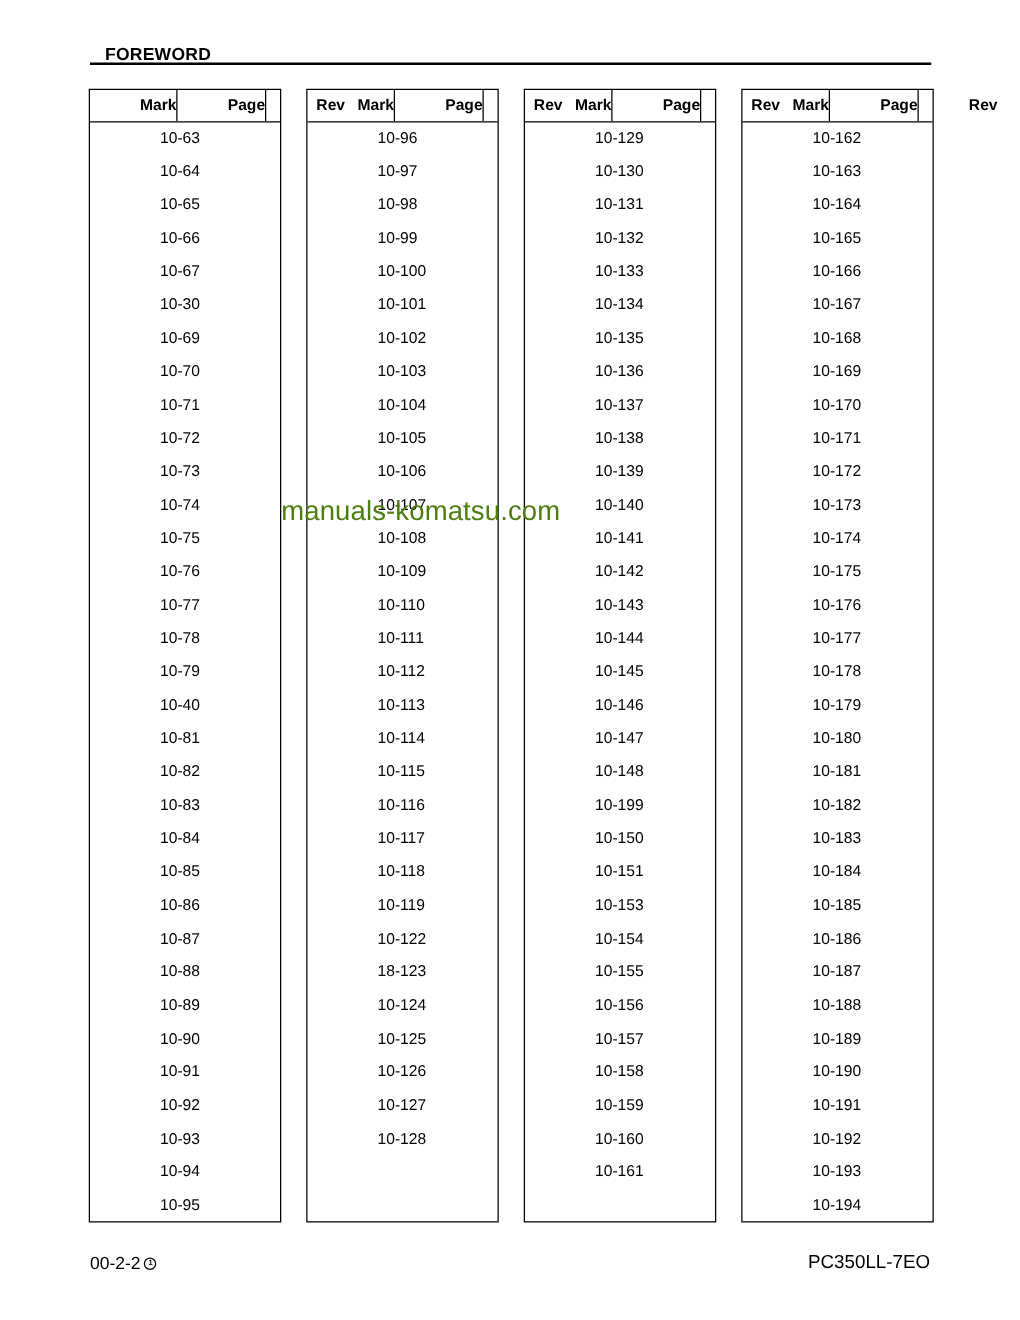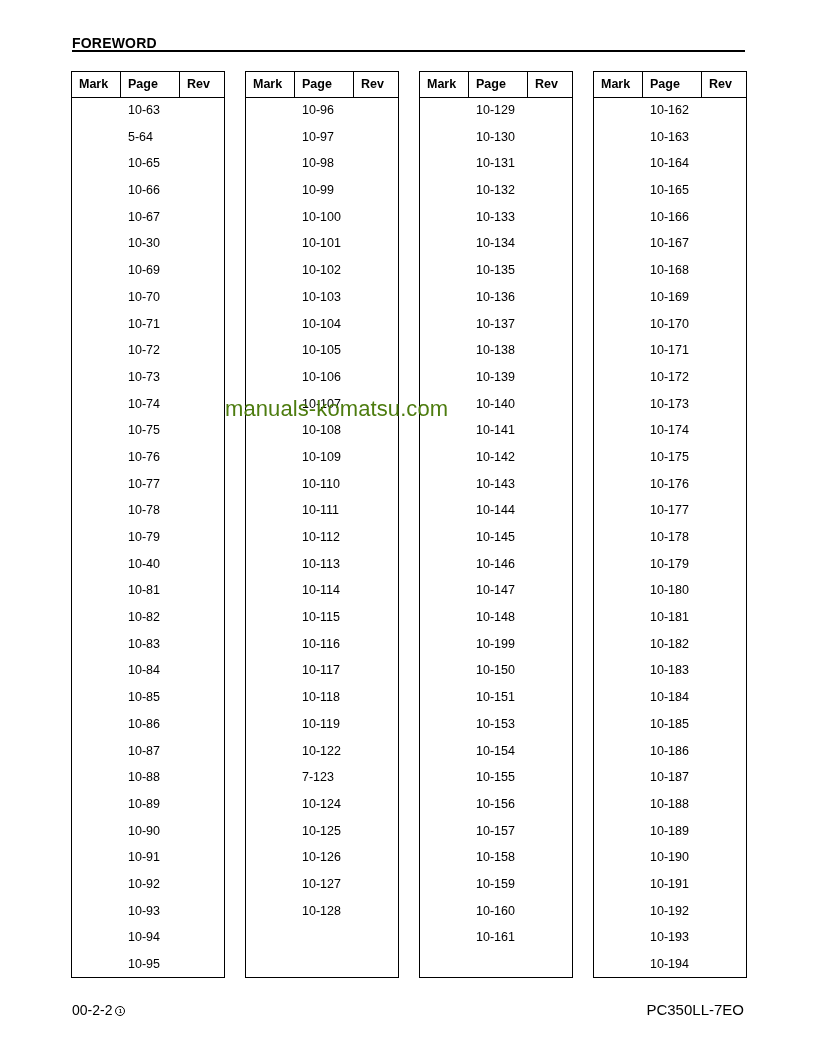--- a/index.html
+++ b/index.html
@@ -1,22 +1,22 @@
 <!DOCTYPE html>
 <html><head>
 <meta charset="utf-8">
 <style>
   html, body { margin: 0; padding: 0; background: #ffffff; }
   body { width: 816px; height: 1056px; position: relative; overflow: hidden;
          font-family: "Liberation Sans", sans-serif; color: #000; }
-  .title { position: absolute; left: 72px; top: 35px; font-size: 14px; font-weight: bold; letter-spacing: 0.2px; }
+  .title { position: absolute; left: 84px; top: 35px; font-size: 14px; font-weight: bold; letter-spacing: 0.2px; }
   .title-rule { position: absolute; left: 72px; top: 50px; width: 673px; height: 2px; background: #000; }
   .tbl { position: absolute; top: 71px; width: 152px; height: 905px; border: 1.5px solid #000; box-sizing: content-box; }
   .hdr { position: absolute; left: 0; top: 0; width: 152px; height: 25px; border-bottom: 1.5px solid #000; display: flex; }
-  .hdr > div { height: 25px; line-height: 25px; font-size: 12.5px; font-weight: bold; padding-left: 7px; box-sizing: border-box; }
+  .hdr > div { height: 25px; line-height: 25px; font-size: 12.5px; font-weight: bold; padding-left: 7px; box-sizing: border-box; margin-left: 33px; }
   .hc-mark { width: 49px; border-right: 1.5px solid #000; }
   .hc-page { width: 59px; border-right: 1.5px solid #000; }
   .hc-rev { width: 44px; }
   .rows { position: absolute; left: 0; top: 27px; width: 152px; }
   .row { height: 26.7px; line-height: 22px; font-size: 12.5px; display: flex; }
   .row .mark { width: 49px; }
   .row .page { width: 59px; padding-left: 7px; box-sizing: border-box; }
   .row .rev { width: 44px; }
   .watermark { position: absolute; left: 225px; top: 396px; font-size: 22px; color: #4d7c0f; white-space: nowrap; letter-spacing: 0.1px; }
   .footer-left { position: absolute; left: 72px; top: 1002px; font-size: 14px; }
@@ -36,21 +36,21 @@
       <div class="hc-rev">Rev</div>
     </div>
     <div class="rows">
       <div class="row">
         <span class="mark"></span>
         <span class="page">10-63</span>
         <span class="rev"></span>
       </div>
       <div class="row">
         <span class="mark"></span>
-        <span class="page">5-64</span>
+        <span class="page">10-64</span>
         <span class="rev"></span>
       </div>
       <div class="row">
         <span class="mark"></span>
         <span class="page">10-65</span>
         <span class="rev"></span>
       </div>
       <div class="row">
         <span class="mark"></span>
         <span class="page">10-66</span>
@@ -330,21 +330,21 @@
         <span class="page">10-119</span>
         <span class="rev"></span>
       </div>
       <div class="row">
         <span class="mark"></span>
         <span class="page">10-122</span>
         <span class="rev"></span>
       </div>
       <div class="row">
         <span class="mark"></span>
-        <span class="page">7-123</span>
+        <span class="page">18-123</span>
         <span class="rev"></span>
       </div>
       <div class="row">
         <span class="mark"></span>
         <span class="page">10-124</span>
         <span class="rev"></span>
       </div>
       <div class="row">
         <span class="mark"></span>
         <span class="page">10-125</span>

